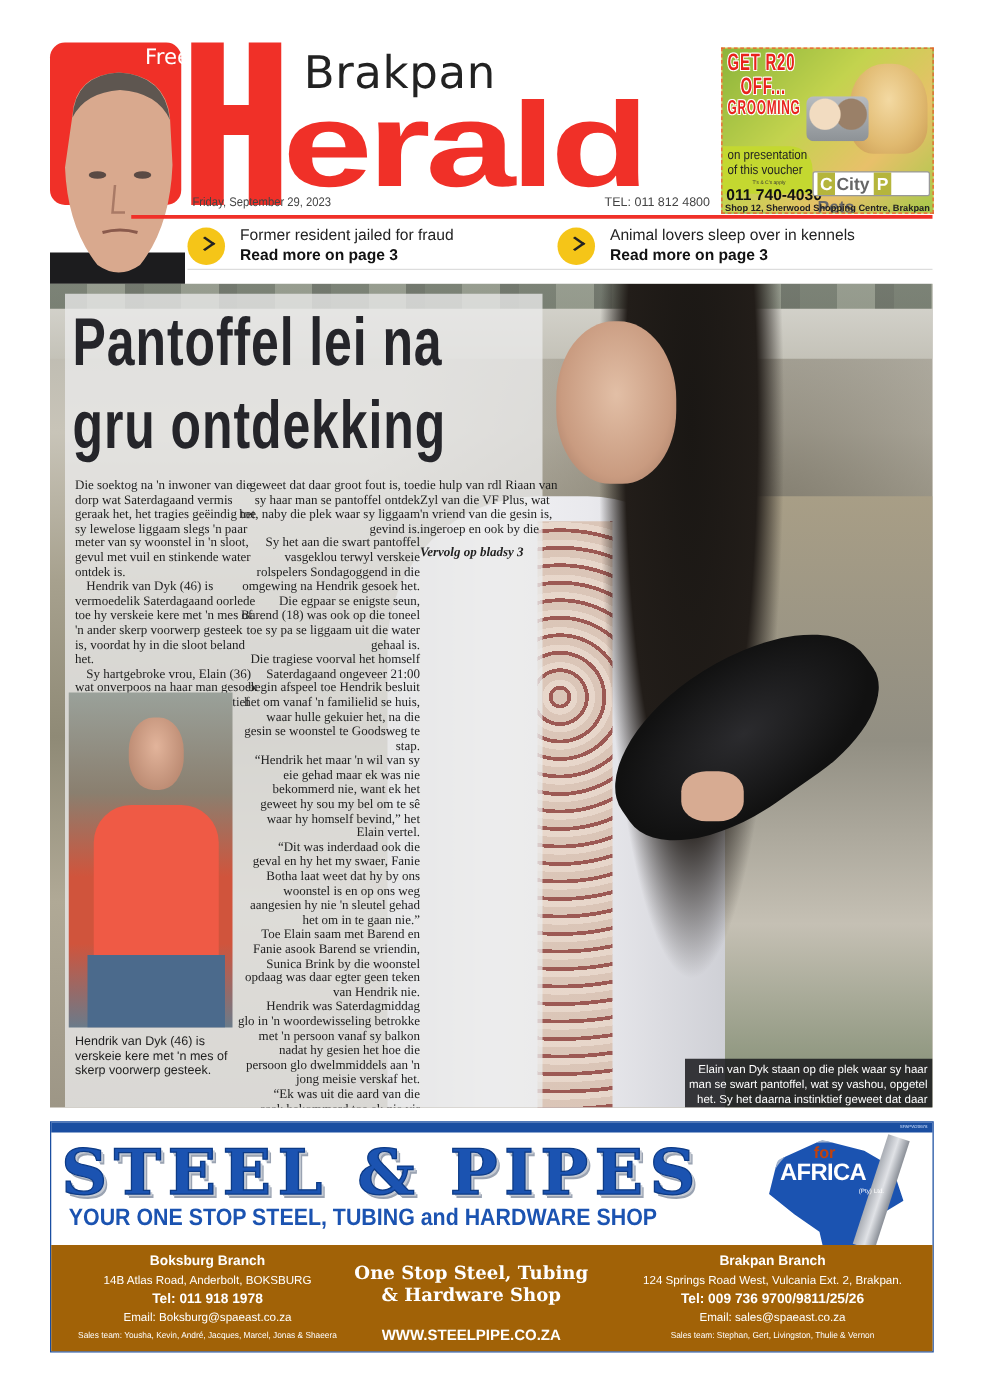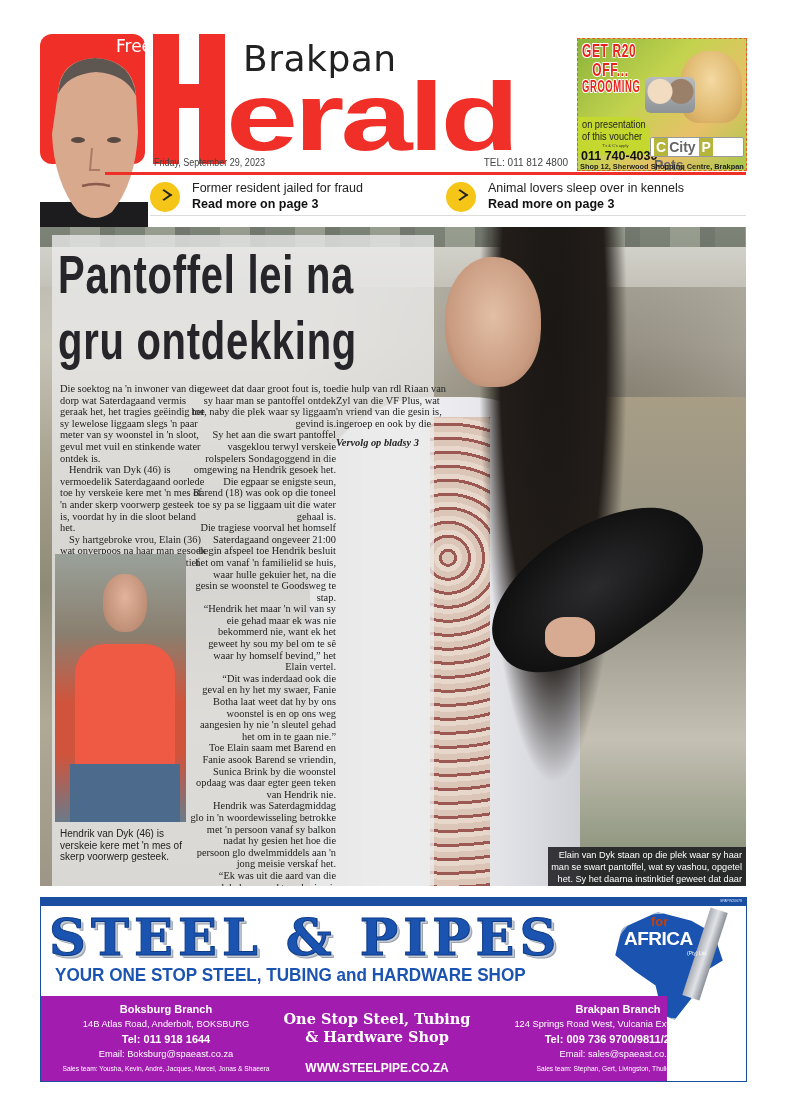--- a/index.html
+++ b/index.html
@@ -82,21 +82,21 @@
   .steel-ad { position: absolute; left: 40px; top: 897px; width: 707px; height: 185px; border: 1px solid #1a4ea1; }
   .steel-top { position: absolute; left: 0; top: 0; width: 705px; height: 8px; background: #1a4ea1; }
   .steel-tag { position: absolute; right: 4px; top: 1px; font-size: 3.5px; color: #cfe0ff; }
   .steel-title { position: absolute; left: 8px; top: 12px; font-family: "DejaVu Serif", serif; font-weight: 900; font-size: 50px; line-height: 56px; color: #1b53b1; letter-spacing: 5px; transform: scaleX(1.02); transform-origin: left top; text-shadow: 2px 2px 0 #c5cad3, 3px 3px 0 #9aa3b2; -webkit-text-stroke: 1px #0d3b86; white-space: nowrap; }
   .steel-sub { position: absolute; left: 14px; top: 66px; font-family: "Liberation Sans", sans-serif; font-weight: 700; font-size: 19px; color: #1b53b1; transform: scaleX(0.9); transform-origin: left; white-space: nowrap; }
   .africa { position: absolute; left: 572px; top: 14px; width: 112px; height: 108px; background: #1b53b1; border: 2px solid #9fb2cf; border-radius: 40% 45% 30% 55% / 40% 35% 55% 60%; clip-path: polygon(8% 15%, 40% 0%, 70% 8%, 90% 20%, 98% 45%, 82% 55%, 70% 80%, 55% 100%, 44% 95%, 38% 68%, 20% 55%, 2% 40%); }
   .africa-for { position: absolute; left: 610px; top: 16px; color: #c2410c; font-size: 13px; font-weight: 700; }
   .africa-name { position: absolute; left: 583px; top: 30px; color: #fff; font-size: 19px; font-weight: 700; letter-spacing: -0.5px; }
   .africa-pty { position: absolute; left: 646px; top: 52px; color: #fff; font-size: 5px; }
   .steel-beam { position: absolute; left: 655px; top: 10px; width: 18px; height: 92px; background: linear-gradient(90deg, #a9adb4, #e0e2e6, #8a8f97); transform: rotate(18deg); }
-  .steel-bottom { position: absolute; left: 0; top: 98px; width: 626px; height: 85px; background: #a21caf; color: #fff; }
+  .steel-bottom { position: absolute; left: 0; top: 98px; width: 705px; height: 85px; background: #a16207; color: #fff; }
   .branch { position: absolute; top: 6px; text-align: center; }
   .branch .name { font-weight: 700; font-size: 11px; line-height: 15px; }
   .branch .addr { font-size: 9.3px; line-height: 15px; }
   .branch .tel { position: static; font-weight: 700; font-size: 11px; line-height: 15px; color: #fff; }
   .branch .email { font-size: 9.3px; line-height: 15px; }
   .branch .sales { font-size: 7px; line-height: 13px; transform: scaleX(0.95); }
   .b1 { left: 0; width: 250px; }
   .b2 { left: 448px; width: 258px; }
   .center-slogan { position: absolute; left: 236px; top: 14px; width: 200px; text-align: center; font-family: "DejaVu Serif", serif; font-weight: 900; font-size: 14.5px; line-height: 18px; }
   .website { position: absolute; left: 236px; top: 65px; width: 200px; text-align: center; font-weight: 700; font-size: 12px; }
@@ -217,21 +217,21 @@
   <div class="africa"></div>
   <div class="steel-beam"></div>
   <span class="africa-for">for</span>
   <span class="africa-name">AFRICA</span>
   <span class="africa-pty">(Pty) Ltd.</span>
 
   <div class="steel-bottom">
     <div class="branch b1">
       <div class="name">Boksburg Branch</div>
       <div class="addr">14B Atlas Road, Anderbolt, BOKSBURG</div>
-      <div class="tel">Tel: 011 918 1644</div>
+      <div class="tel">Tel: 011 918 1978</div>
       <div class="email">Email: Boksburg@spaeast.co.za</div>
       <div class="sales">Sales team: Yousha, Kevin, André, Jacques, Marcel, Jonas &amp; Shaeera</div>
     </div>
     <div class="center-slogan">One Stop Steel, Tubing &amp; Hardware Shop</div>
     <div class="website">WWW.STEELPIPE.CO.ZA</div>
     <div class="branch b2">
       <div class="name">Brakpan Branch</div>
       <div class="addr">124 Springs Road West, Vulcania Ext. 2, Brakpan.</div>
       <div class="tel">Tel: 009 736 9700/9811/25/26</div>
       <div class="email">Email: sales@spaeast.co.za</div>

